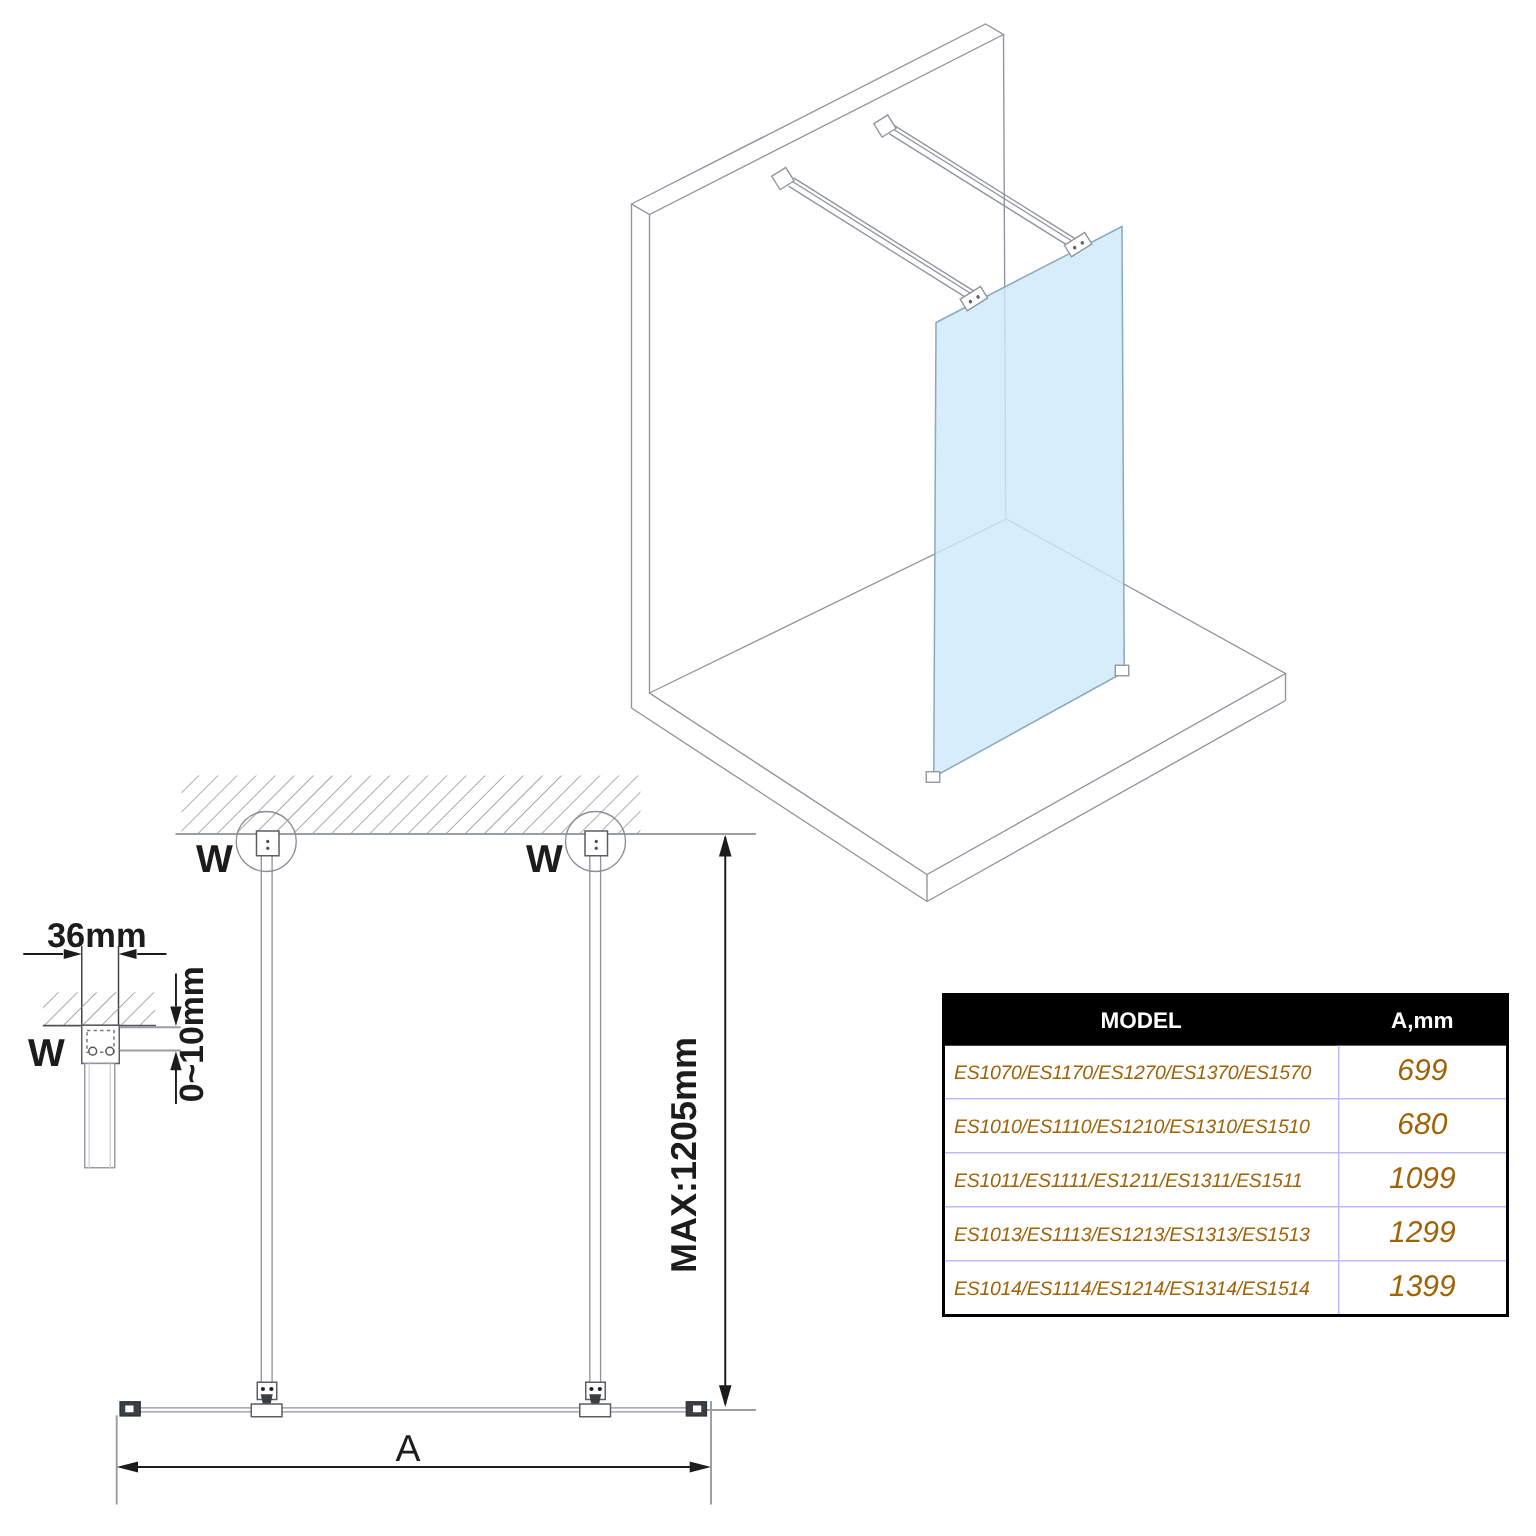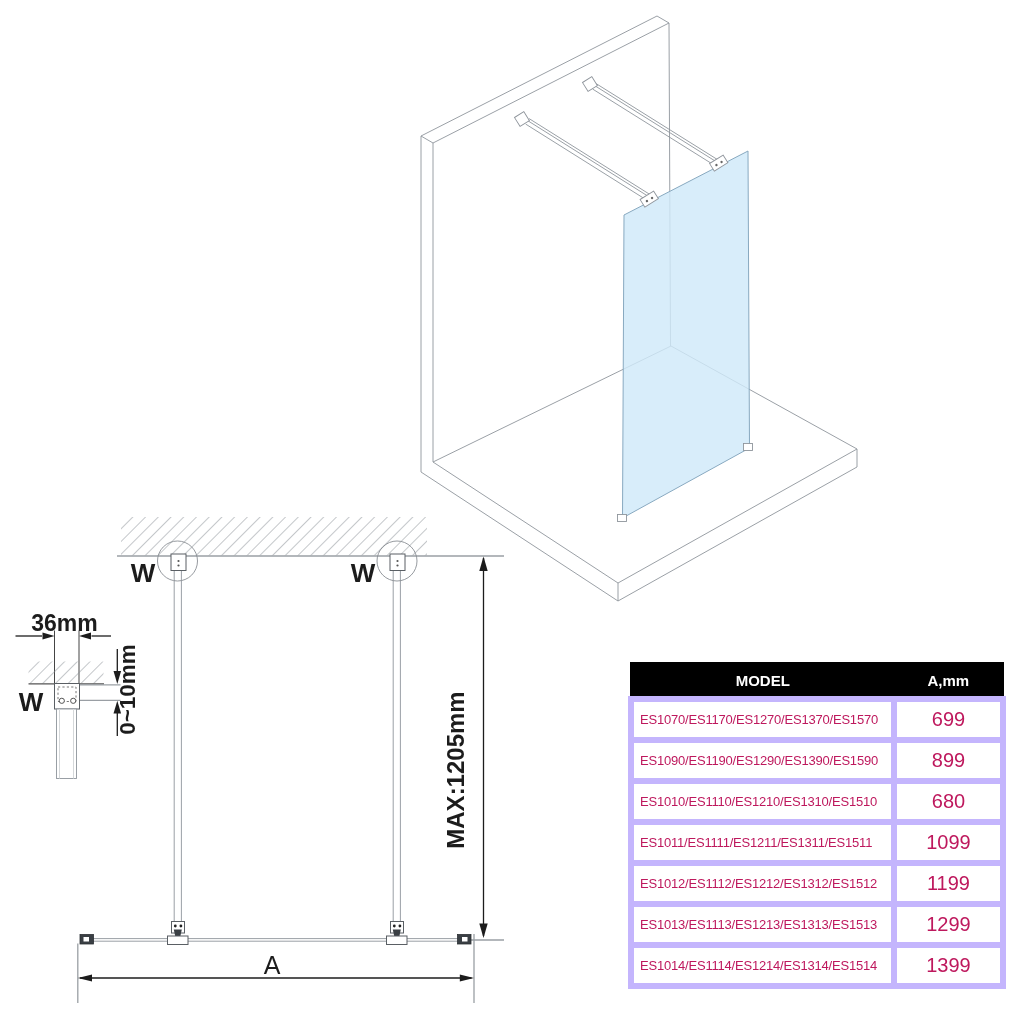--- a/index.html
+++ b/index.html
@@ -4,21 +4,21 @@
 <style>
   html,body{margin:0;padding:0;background:#ffffff;}
   #canvas{position:relative;width:1024px;height:1024px;background:#ffffff;overflow:hidden;
           font-family:"Liberation Sans",sans-serif;}
   #drawing{position:absolute;left:0;top:0;}
   #spec-table-wrap{position:absolute;left:628px;top:662px;width:378px;}
   table.spec{border-collapse:collapse;width:100%;table-layout:fixed;
              font-family:"Liberation Sans",sans-serif;border:2px solid #000;}
   table.spec th{background:#000;color:#fff;font-size:15px;font-weight:bold;
                 height:32px;border:1px solid #000;padding:0;text-align:center;}
-  table.spec td{border:6px solid #c4b5fd;height:33px;color:#be185d;background:#fff;}
+  table.spec td{border:1px solid #c4b5fd;height:33px;color:#a16207;background:#fff;font-style:italic;}
   td.model{font-size:13px;padding:0 2px 0 6px;letter-spacing:-0.2px;white-space:nowrap;overflow:hidden;}
   td.val{text-align:center;font-size:20px;}
   .dimtxt{fill:#1c1c1c;font-family:"Liberation Sans",sans-serif;font-weight:bold;}
   .dimtxt-light{fill:#1c1c1c;font-family:"Liberation Sans",sans-serif;font-weight:normal;}
   .blk{stroke:#1c1c1c;stroke-width:1.3;fill:none;}
   .grey{stroke:#9a9fa4;stroke-width:1.3;fill:none;}
   .thin{stroke:#8f959c;stroke-width:0.9;fill:none;}
   .thinw{stroke:#8f959c;stroke-width:0.9;fill:#ffffff;}
   .brk{stroke:#5a5f64;stroke-width:1;fill:#ffffff;}
 </style>
@@ -213,34 +213,26 @@
         <th>MODEL</th>
         <th>A,mm</th>
       </tr>
     </thead>
     <tbody>
       <tr>
         <td class="model">ES1070/ES1170/ES1270/ES1370/ES1570</td>
         <td class="val">699</td>
       </tr>
       <tr>
-        <td class="model">ES1090/ES1190/ES1290/ES1390/ES1590</td>
-        <td class="val">899</td>
-      </tr>
-      <tr>
         <td class="model">ES1010/ES1110/ES1210/ES1310/ES1510</td>
         <td class="val">680</td>
       </tr>
       <tr>
         <td class="model">ES1011/ES1111/ES1211/ES1311/ES1511</td>
         <td class="val">1099</td>
-      </tr>
-      <tr>
-        <td class="model">ES1012/ES1112/ES1212/ES1312/ES1512</td>
-        <td class="val">1199</td>
       </tr>
       <tr>
         <td class="model">ES1013/ES1113/ES1213/ES1313/ES1513</td>
         <td class="val">1299</td>
       </tr>
       <tr>
         <td class="model">ES1014/ES1114/ES1214/ES1314/ES1514</td>
         <td class="val">1399</td>
       </tr>
     </tbody>

